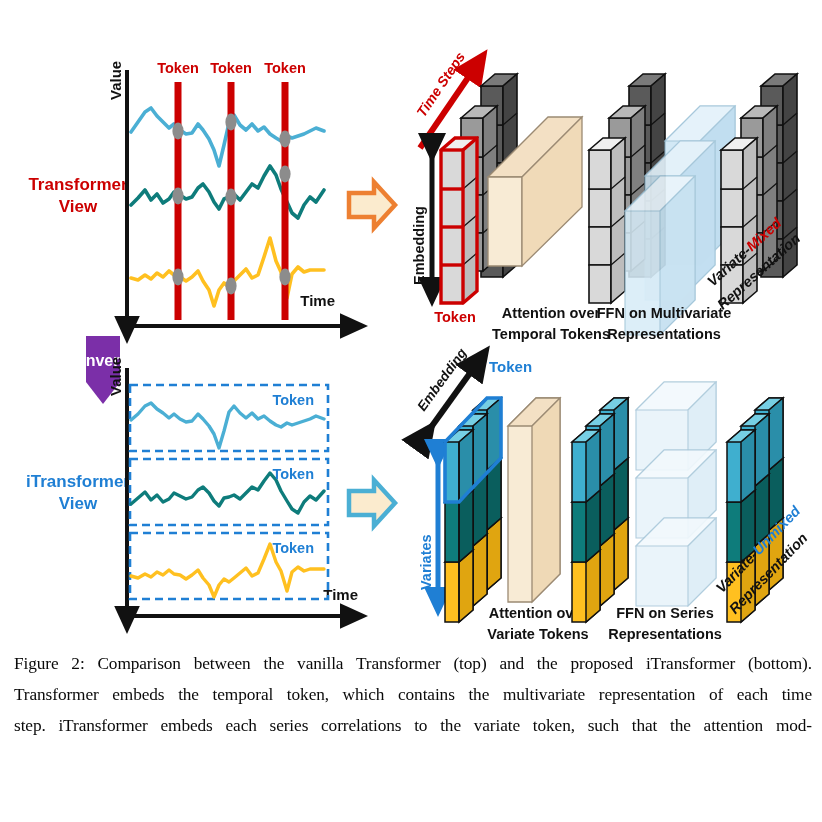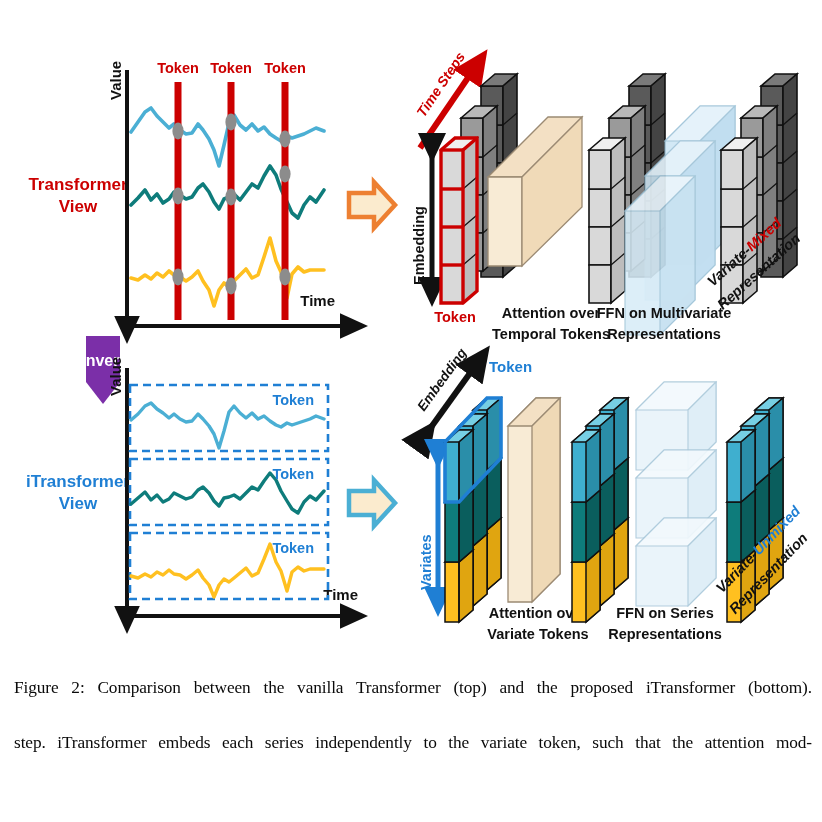--- a/index.html
+++ b/index.html
@@ -31,21 +31,20 @@
     line-height: 31px;
     color: #0a0a0a;
     text-align: justify;
     letter-spacing: -0.1px;
   }
   #caption .capline { display: block; white-space: nowrap; }
   #caption .capline.stretch {
     text-align: justify;
     text-align-last: justify;
     white-space: normal;
-    margin-top: 24px;
   }
 </style>
 </head>
 <body>
 
 <div id="figure">
 <svg class="fig-svg" width="822" height="822" viewBox="0 0 822 822" xmlns="http://www.w3.org/2000/svg">
   <defs>
     <marker id="arrHead" markerWidth="7" markerHeight="7" refX="3" refY="3.2" orient="auto">
       <path d="M0,0 L7,3.2 L0,6.4 Z" fill="#111111"></path>
@@ -533,14 +532,15 @@
         <tspan>Variate-</tspan><tspan fill="#1F7FD4">Unmixed</tspan>
       </text>
       <text x="700" y="572" font-family="Liberation Sans, sans-serif" font-size="14.5" font-weight="bold" font-style="italic" fill="#111111">Representation</text>
     </g>
   </g>
 </svg>
 </div>
 
 <div id="caption">
   <span class="capline stretch">Figure 2: Comparison between the vanilla Transformer (top) and the proposed iTransformer (bottom).</span>
-  <span class="capline stretch">step. iTransformer embeds each series independently to the variate token, such that the attention mod-</span>
+  <span class="capline stretch">Transformer embeds the temporal token, which contains the multivariate representation of each time</span>
+  <span class="capline stretch">step. iTransformer embeds each series correlations to the variate token, such that the attention mod-</span>
 </div>
 
 </body></html>

